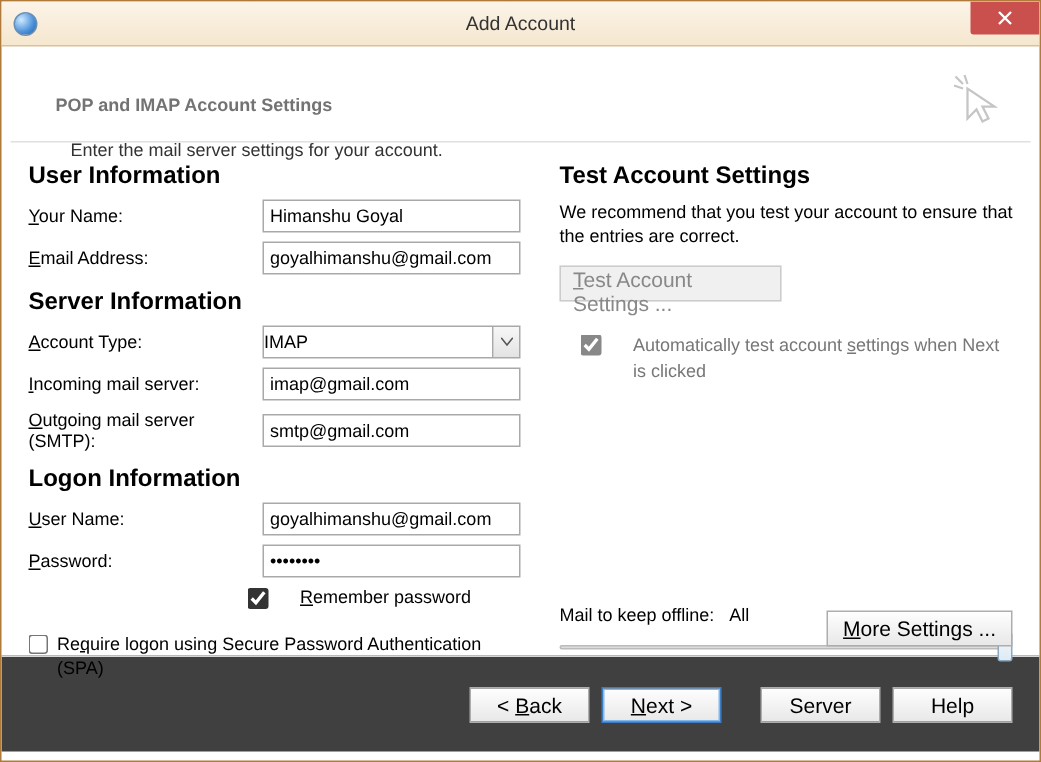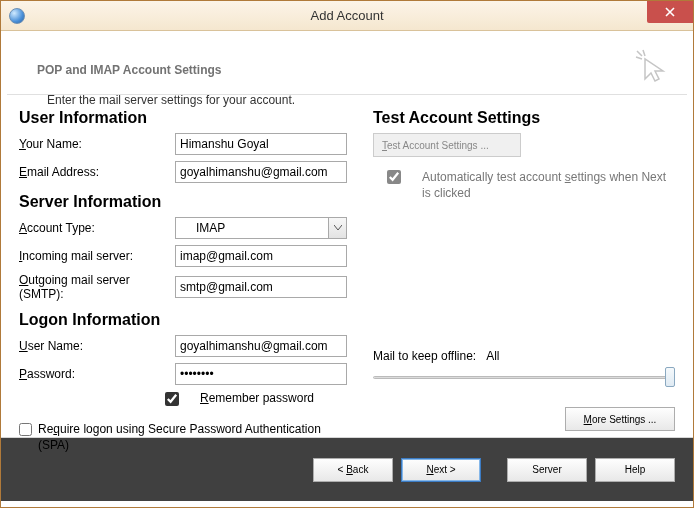--- a/index.html
+++ b/index.html
@@ -110,21 +110,21 @@
     padding: 0 4px;
     font-family: inherit;
     font-size: 12px;
     background: #fff;
   }
   .row .select {
     width: 172px; height: 22px;
     border: 1px solid #a9a9a9;
     background: #fff;
     display: flex; align-items: center;
-    padding-left: 20px;
+    padding-left: 0;
     position: relative;
     cursor: pointer;
   }
   .row .select .dd {
     position: absolute; right: 0; top: 0;
     width: 18px; height: 20px;
     border-left: 1px solid #a9a9a9;
     background: linear-gradient(#f7f7f7,#e3e3e3);
     display: flex; align-items: center; justify-content: center;
   }
@@ -150,21 +150,21 @@
     font-size: 12px;
     margin: 4px 0 12px 0;
     line-height: 1.35;
   }
 
   .btn {
     height: 24px;
     background: linear-gradient(#fefefe, #e8e8e8);
     border: 1px solid #adadad;
     font-family: inherit;
-    font-size: 10px;
+    font-size: 14px;
     padding: 0 10px;
     cursor: pointer;
     min-width: 80px;
   }
   .btn.disabled {
     color: #888;
     background: #f0f0f0;
     border-color: #ccc;
     cursor: default;
   }
@@ -318,20 +318,21 @@
     <div class="require-spa">
       <input type="checkbox" style="">
       <label>Re<span class="u">q</span>uire logon using Secure Password Authentication (SPA)</label>
     </div>
 
   </div>
 
   <div class="col-right">
 
     <div class="section-title" style="margin-top:10px">Test Account Settings</div>
+    <div class="right-desc">We recommend that you test your account to ensure that the entries are correct.</div>
 
     <button class="btn disabled test-btn"><span class="u">T</span>est Account Settings ...</button>
 
     <div class="chk gray" style="margin-top:12px; margin-left:14px; align-items:flex-start;">
       <input type="checkbox" checked="" style="">
       <label style="max-width:250px; line-height:1.35;">Automatically test account <span class="u">s</span>ettings when Next is clicked</label>
     </div>
 
     <div class="slider-wrap">
       <div class="slider-label-row">

